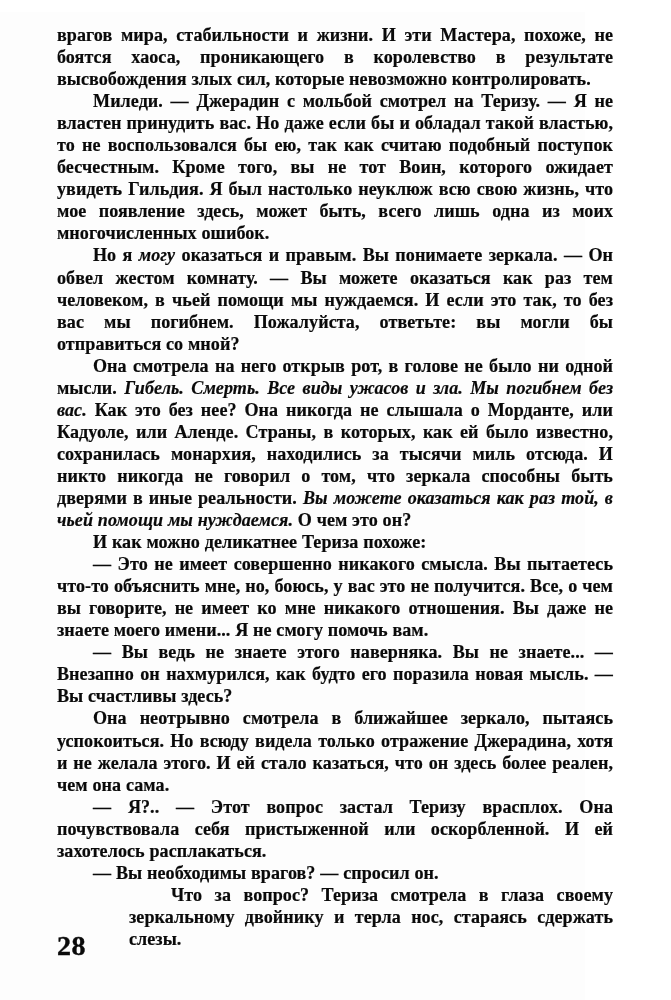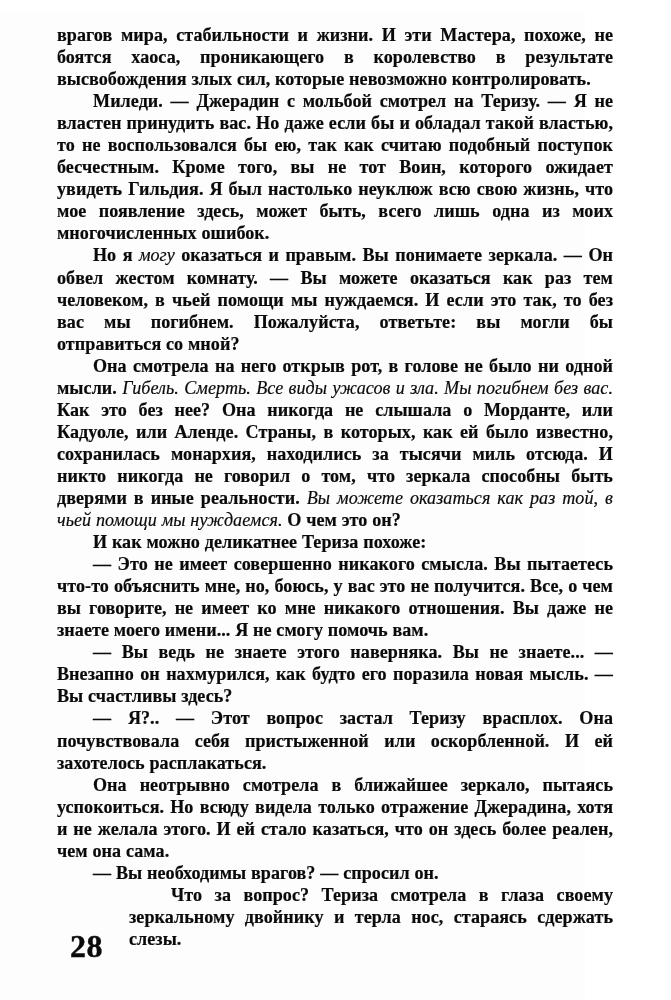--- a/index.html
+++ b/index.html
@@ -53,51 +53,51 @@
   }
   
   p.para.deep-indent {
     margin-left: 72px;
     width: 484px;
     text-indent: 42px;
   }
   p.para em,
   p.para .italic {
     font-style: italic;
-    font-weight: 400;
+    font-weight: 700;
   }
 
   
   #folio {
     position: absolute;
     left: 57px;
     top: 921px;
     width: 46px;
-    font-size: 32px;
+    font-size: 28px;
     line-height: 26px;
     font-weight: 700;
-    text-align: right;
+    text-align: left;
     letter-spacing: 0.5px;
     -webkit-text-stroke: 0.4px #0a0a0a;
   }
 </style>
 </head>
 <body style="color: rgb(10, 10, 10);">
 
 <div id="page" style="background: rgb(253, 253, 253);">
 
   <div id="text-column">
       <p class="para no-indent">врагов мира, стабильности и жизни. И эти Мастера, похоже, не боятся хаоса, проникающего в королевство в результате высвобождения злых сил, которые невозможно контролировать.</p>
       <p class="para">Миледи. — Джерадин с мольбой смотрел на Теризу. — Я не властен принудить вас. Но даже если бы и обладал такой властью, то не воспользовался бы ею, так как считаю подобный поступок бесчестным. Кроме того, вы не тот Воин, которого ожидает увидеть Гильдия. Я был настолько неуклюж всю свою жизнь, что мое появление здесь, может быть, всего лишь одна из моих многочисленных ошибок.</p>
       <p class="para">Но я <em>могу</em> оказаться и правым. Вы понимаете зеркала. — Он обвел жестом комнату. — Вы можете оказаться как раз тем человеком, в чьей помощи мы нуждаемся. И если это так, то без вас мы погибнем. Пожалуйста, ответьте: вы могли бы отправиться со мной?</p>
       <p class="para">Она смотрела на него открыв рот, в голове не было ни одной мысли. <em>Гибель. Смерть. Все виды ужасов и зла. Мы погибнем без вас.</em> Как это без нее? Она никогда не слышала о Морданте, или Кадуоле, или Аленде. Страны, в которых, как ей было известно, сохранилась монархия, находились за тысячи миль отсюда. И никто никогда не говорил о том, что зеркала способны быть дверями в иные реальности. <em>Вы можете оказаться как раз той, в чьей помощи мы нуждаемся.</em> О чем это он?</p>
       <p class="para">И как можно деликатнее Териза похоже:</p>
       <p class="para">— Это не имеет совершенно никакого смысла. Вы пытаетесь что-то объяснить мне, но, боюсь, у вас это не получится. Все, о чем вы говорите, не имеет ко мне никакого отношения. Вы даже не знаете моего имени... Я не смогу помочь вам.</p>
       <p class="para">— Вы ведь не знаете этого наверняка. Вы не знаете... — Внезапно он нахмурился, как будто его поразила новая мысль. — Вы счастливы здесь?</p>
+      <p class="para">Она неотрывно смотрела в ближайшее зеркало, пытаясь успокоиться. Но всюду видела только отражение Джерадина, хотя и не желала этого. И ей стало казаться, что он здесь более реален, чем она сама.</p>
       <p class="para">— Я?.. — Этот вопрос застал Теризу врасплох. Она почувствовала себя пристыженной или оскорбленной. И ей захотелось расплакаться.</p>
-      <p class="para">Она неотрывно смотрела в ближайшее зеркало, пытаясь успокоиться. Но всюду видела только отражение Джерадина, хотя и не желала этого. И ей стало казаться, что он здесь более реален, чем она сама.</p>
       <p class="para">— Вы необходимы врагов? — спросил он.</p>
       <p class="para deep-indent">Что за вопрос? Териза смотрела в глаза своему зеркальному двойнику и терла нос, стараясь сдержать слезы.</p>
     </div>
 
   <div id="folio">28</div>
 
 </div>
 
 </body></html>

